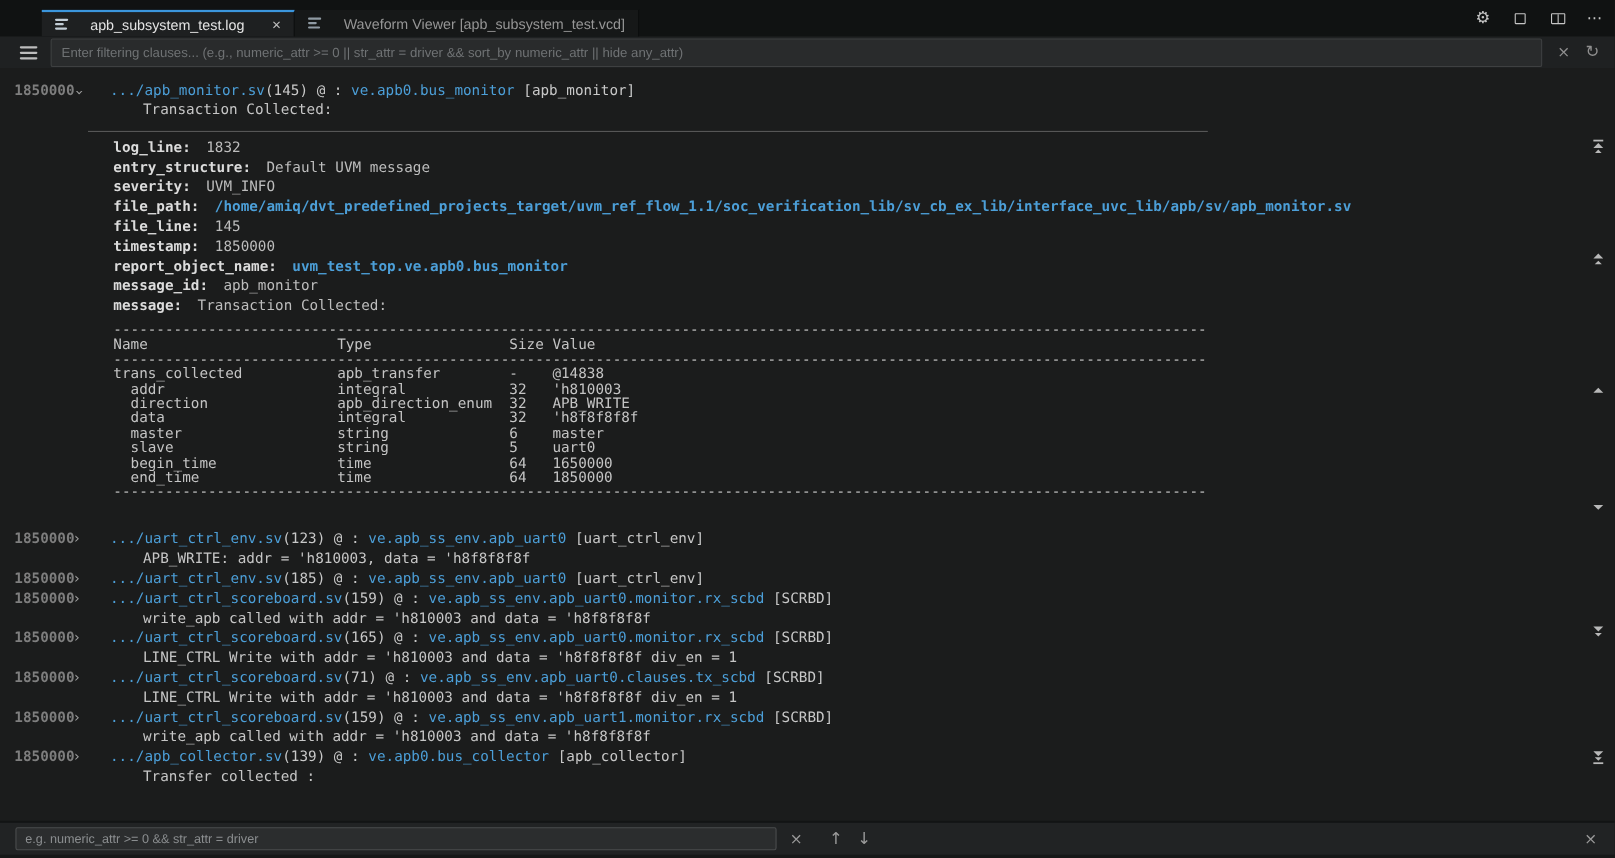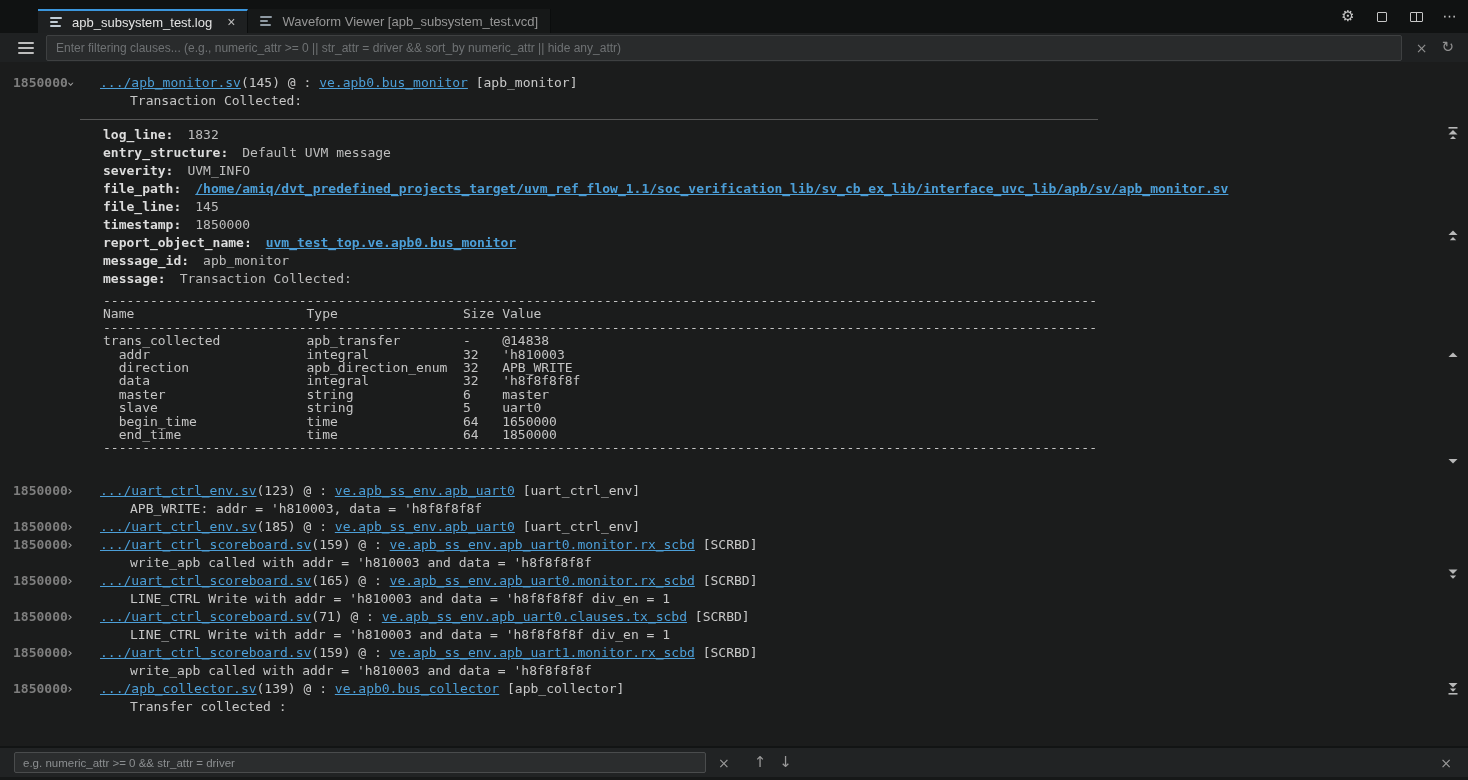--- a/index.html
+++ b/index.html
@@ -3,21 +3,21 @@
 <meta charset="utf-8">
 <style>
   * { box-sizing: border-box; margin: 0; padding: 0; }
   html,body { width:1468px; height:780px; overflow:hidden; }
   body { background:#1b1c1c; font-family:"DejaVu Sans Mono", monospace; }
 
   
   .tabbar { height:33px; background:#101212; display:flex; align-items:stretch;
             font-family:"Liberation Sans", sans-serif; position:relative; }
   .tab-spacer { width:38px; }
-  .tab { display:flex; align-items:center; gap:9px; padding:0 12px; font-size:13px;
+  .tab { display:flex; align-items:center; gap:19px; padding:0 12px; font-size:13px;
          color:#969696; background:#161818; border-right:1px solid #0b0d0d; cursor:pointer;margin-top:9px; }
   .tab.active { background:#1e2021; color:#e4e4e4; border-top:2px solid #3b96dd; padding-top:0; }
   .tab .ticon { display:inline-block; width:13px; height:12px; }
   .ticon i { display:block; height:2px; background:#8f9aa3; margin-top:2px; border-radius:1px; }
   .tab.active .ticon i { background:#c2cdd6; }
   .ticon i:nth-child(1){ width:12px; margin-top:1px; }
   .ticon i:nth-child(2){ width:8px; }
   .ticon i:nth-child(3){ width:11px; }
   .tab-close { margin-left:6px; font-size:14px; color:#bdbdbd; cursor:pointer; line-height:1; }
   .win-actions { position:absolute; right:10px; top:0; height:33px; display:flex;
@@ -40,21 +40,21 @@
              font-family:"DejaVu Sans", sans-serif; line-height:1; }
   .fb-icon.refresh { font-size:15px; margin-right:2px; }
 
   
   .content { position:relative; height:684px; padding-top:12px; font-size:13px; color:#c8c8c8; overflow:hidden; }
   .erow { position:relative; padding-left:100px; line-height:18px; white-space:nowrap; }
   .ts { position:absolute; left:13px; top:0; color:#7e7e7e; font-weight:bold; }
   .chev { position:absolute; left:66px; top:0; color:#9f9f9f; font-size:13px; cursor:pointer;
           display:inline-block; }
   .chev.expanded { transform:rotate(90deg); transform-origin:50% 55%; }
-  .lnk { color:#4c9fd8; text-decoration:underline; cursor:pointer; }
+  .lnk { color:#4c9fd8; cursor:pointer; }
   .plain { color:#c8c8c8; }
   .eline2 { padding-left:30px; color:#c6c6c6; }
   .hsep { margin:9px 0 0 80px; width:1018px; border-top:1px solid #565656; }
   .details { margin:6px 0 0 103px; }
   .dline { height:18px; line-height:18px; white-space:nowrap; }
   .dl-label { font-weight:bold; color:#dcdcdc; }
   .dl-value { color:#bdbdbd; margin-left:14px; }
   a.dl-value { color:#4c9fd8; font-weight:bold; }
   .uvm-table { margin:6px 0 0 103px; font-family:"DejaVu Sans Mono", monospace; font-size:13px;
                line-height:13.4px; color:#c4c4c4; white-space:pre; }

